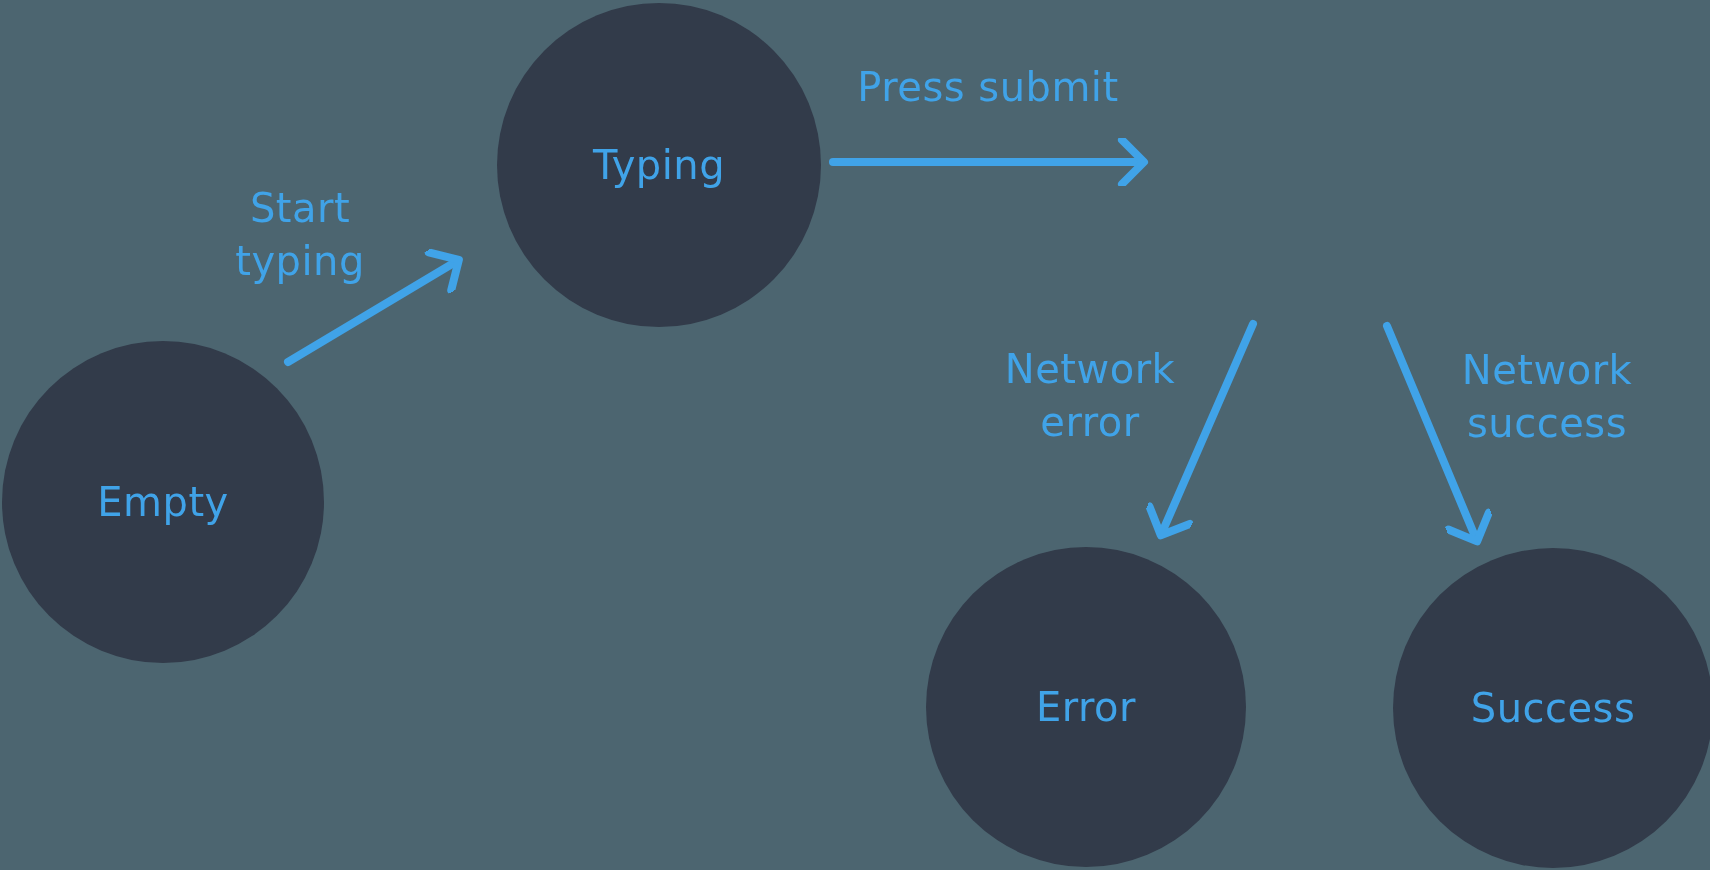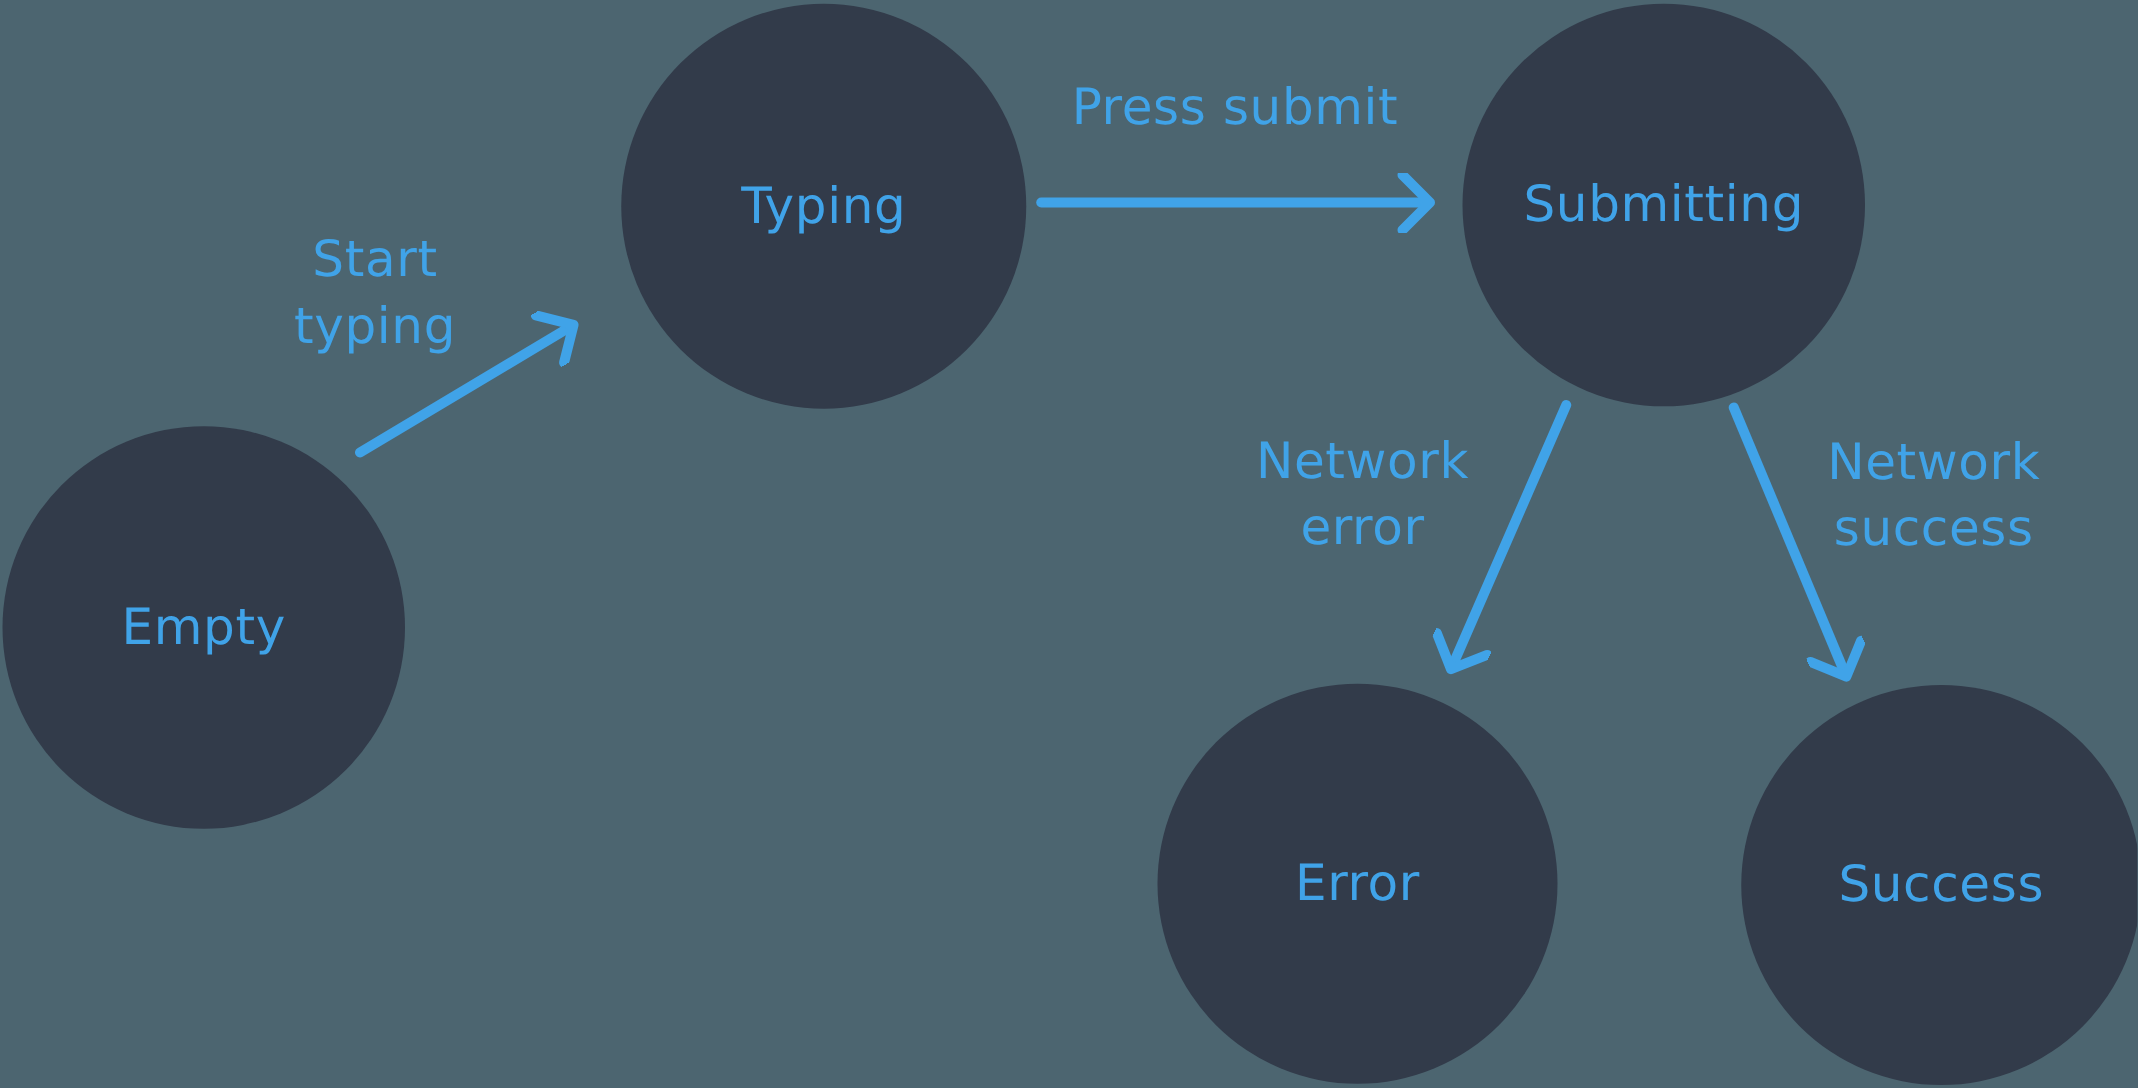--- a/index.html
+++ b/index.html
@@ -85,23 +85,20 @@
   </svg>
 
   <div class="node" id="node-empty">
     <span class="node-label">Empty</span>
   </div>
 
   <div class="node" id="node-typing">
     <span class="node-label">Typing</span>
   </div>
 
-  <div class="node" id="node-submitting">
-    <span class="node-label">Submitting</span>
-  </div>
 
   <div class="node" id="node-error">
     <span class="node-label">Error</span>
   </div>
 
   <div class="node" id="node-success">
     <span class="node-label">Success</span>
   </div>
 
   <div class="edge-label" id="label-press-submit">

